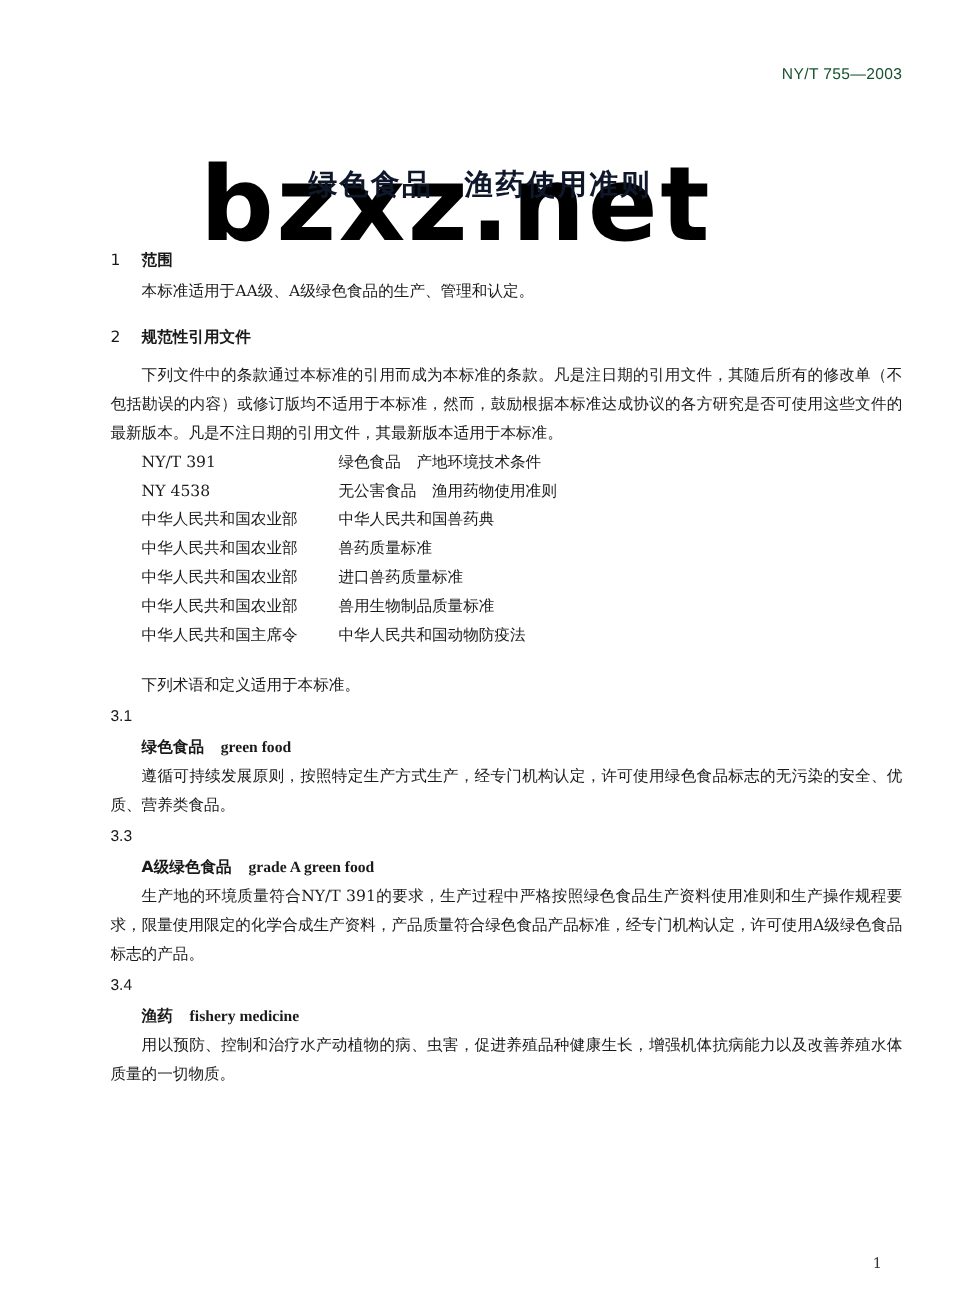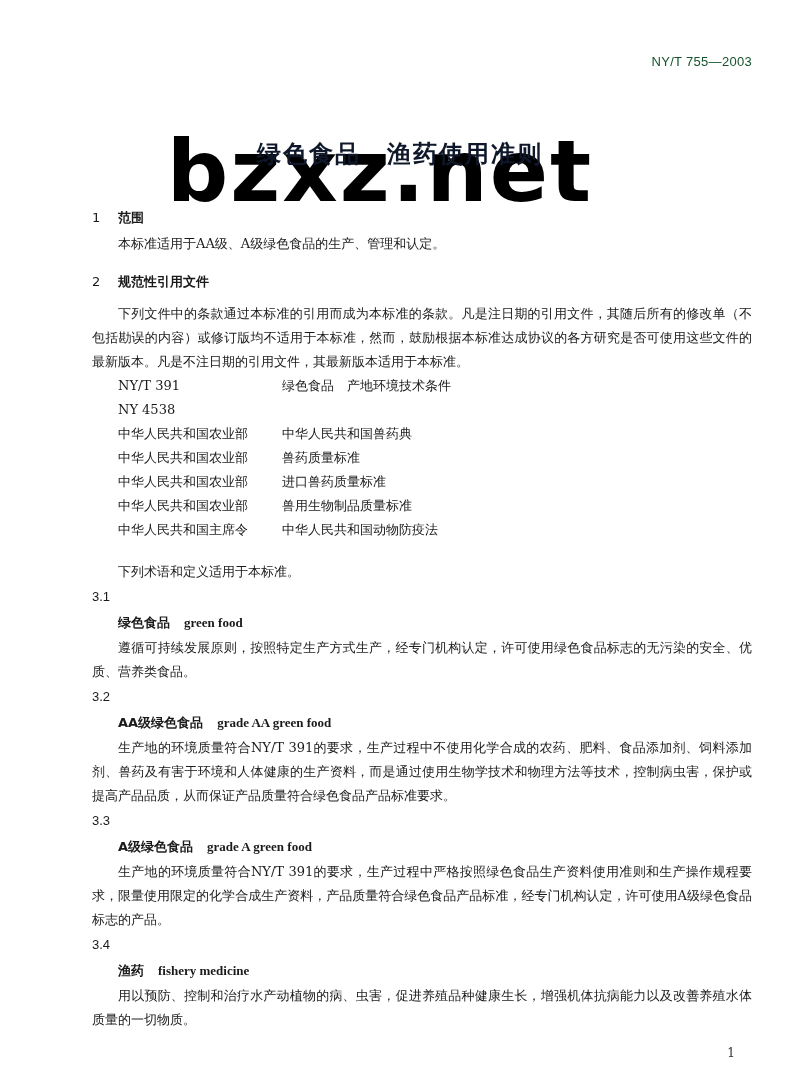--- a/index.html
+++ b/index.html
@@ -52,20 +52,21 @@
       <span class="num">2</span><span>规范性引用文件</span>
     </p>
     <p class="para first">下列文件中的条款通过本标准的引用而成为本标准的条款。凡是注日期的引用文件，其随后所有的修改单（不包括勘误的内容）或修订版均不适用于本标准，然而，鼓励根据本标准达成协议的各方研究是否可使用这些文件的最新版本。凡是不注日期的引用文件，其最新版本适用于本标准。</p>
     <div class="ref-list">
       <div class="ref-row">
           <span class="code">NY/T 391</span>
           <span>绿色食品　产地环境技术条件</span>
         </div>
       <div class="ref-row">
           <span class="code">NY 4538</span>
+          <span>无公害食品　渔用药物使用准则</span>
         </div>
       <div class="ref-row">
           <span class="code">中华人民共和国农业部</span>
           <span>中华人民共和国兽药典</span>
         </div>
       <div class="ref-row">
           <span class="code">中华人民共和国农业部</span>
           <span>兽药质量标准</span>
         </div>
       <div class="ref-row">
@@ -86,25 +87,20 @@
 
   <div>
     <p class="para first">下列术语和定义适用于本标准。</p>
 
     <div>
       <p class="sub-num">3.1</p>
       <p class="term"><span>绿色食品</span><span class="en">green food</span></p>
       <p class="para">遵循可持续发展原则，按照特定生产方式生产，经专门机构认定，许可使用绿色食品标志的无污染的安全、优质、营养类食品。</p>
     </div>
 
-    <div>
-      <p class="sub-num">3.2</p>
-      <p class="term"><span>AA级绿色食品</span><span class="en">grade AA green food</span></p>
-      <p class="para">生产地的环境质量符合NY/T 391的要求，生产过程中不使用化学合成的农药、肥料、食品添加剂、饲料添加剂、兽药及有害于环境和人体健康的生产资料，而是通过使用生物学技术和物理方法等技术，控制病虫害，保护或提高产品品质，从而保证产品质量符合绿色食品产品标准要求。</p>
-    </div>
 
     <div>
       <p class="sub-num">3.3</p>
       <p class="term"><span>A级绿色食品</span><span class="en">grade A green food</span></p>
       <p class="para">生产地的环境质量符合NY/T 391的要求，生产过程中严格按照绿色食品生产资料使用准则和生产操作规程要求，限量使用限定的化学合成生产资料，产品质量符合绿色食品产品标准，经专门机构认定，许可使用A级绿色食品标志的产品。</p>
     </div>
 
     <div>
       <p class="sub-num">3.4</p>
       <p class="term"><span>渔药</span><span class="en">fishery medicine</span></p>

